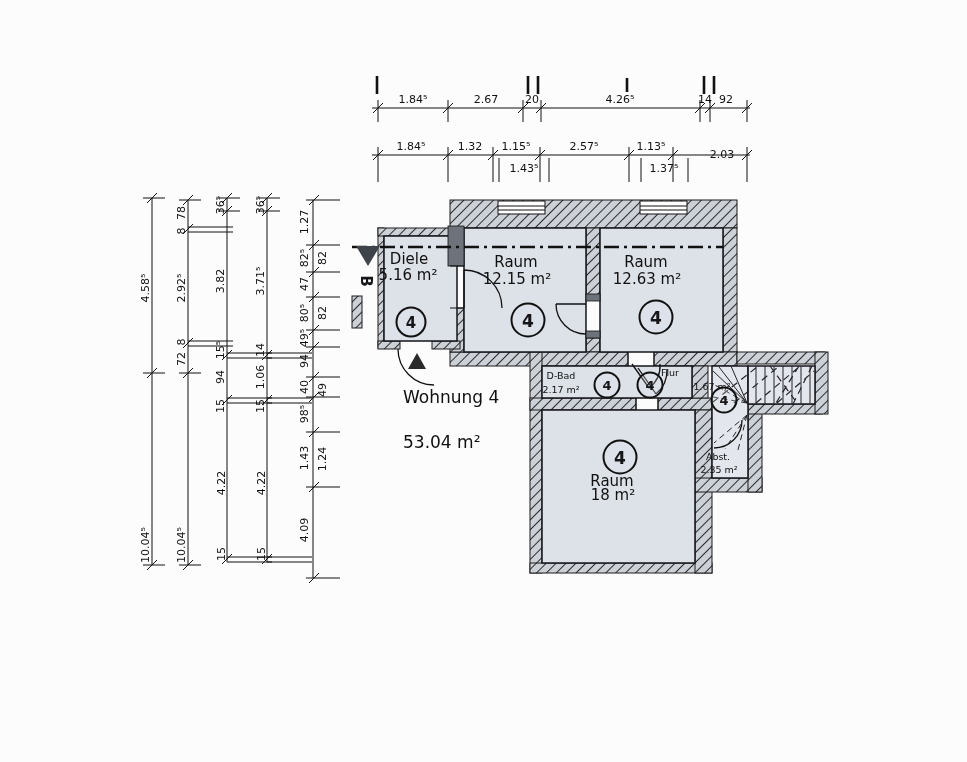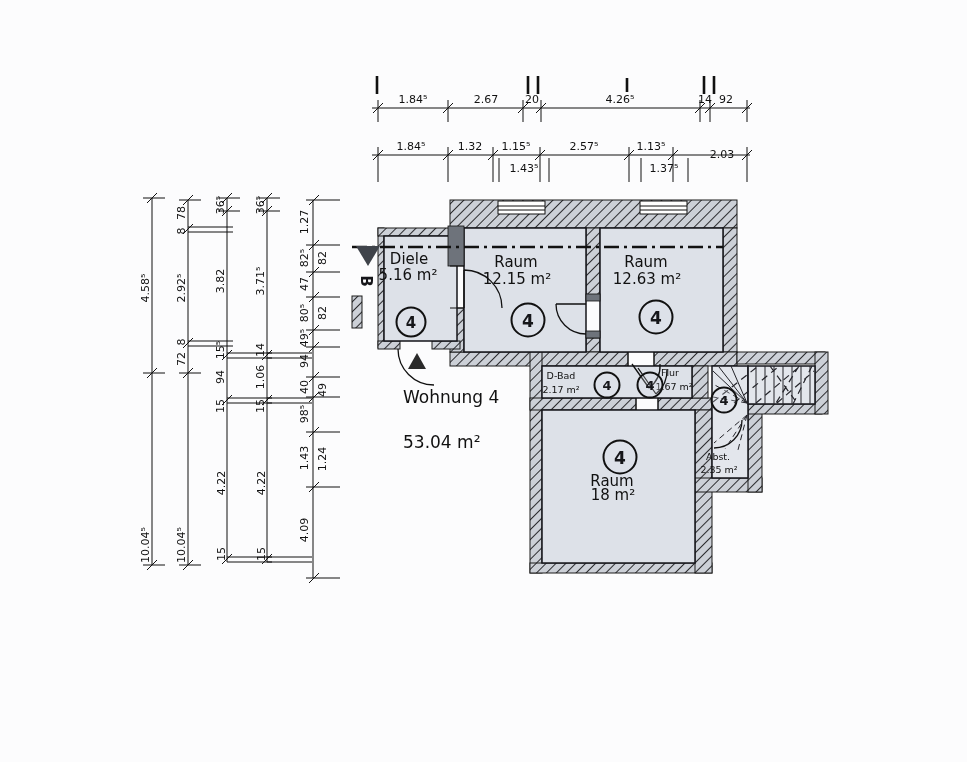--- a/index.html
+++ b/index.html
@@ -205,21 +205,21 @@
 
 <div class="lbl" style="left:646px;top:262px">Raum</div>
 <div class="lbl" style="left:647px;top:279px">12.63 m²</div>
 <div class="circ big" style="left:656px;top:317px">4</div>
 
 <div class="lbl small" style="left:561px;top:375px">D-Bad</div>
 <div class="lbl small" style="left:561px;top:389px">2.17 m²</div>
 <div class="circ sm" style="left:607px;top:385px">4</div>
 
 <div class="lbl small" style="left:670px;top:372px">Flur</div>
-<div class="lbl small" style="left:674px;top:386px">1.67 m²</div>
+<div class="lbl small" style="left:712px;top:386px">1.67 m²</div>
 <div class="circ sm" style="left:650px;top:385px">4</div>
 
 <div class="circ big" style="left:620px;top:457px">4</div>
 <div class="lbl" style="left:612px;top:481px">Raum</div>
 <div class="lbl" style="left:613px;top:495px">18 m²</div>
 
 <div class="circ sm" style="left:724px;top:400px">4</div>
 <div class="lbl small" style="left:718px;top:456px">Abst.</div>
 <div class="lbl small" style="left:719px;top:469px">2.35 m²</div>
 

